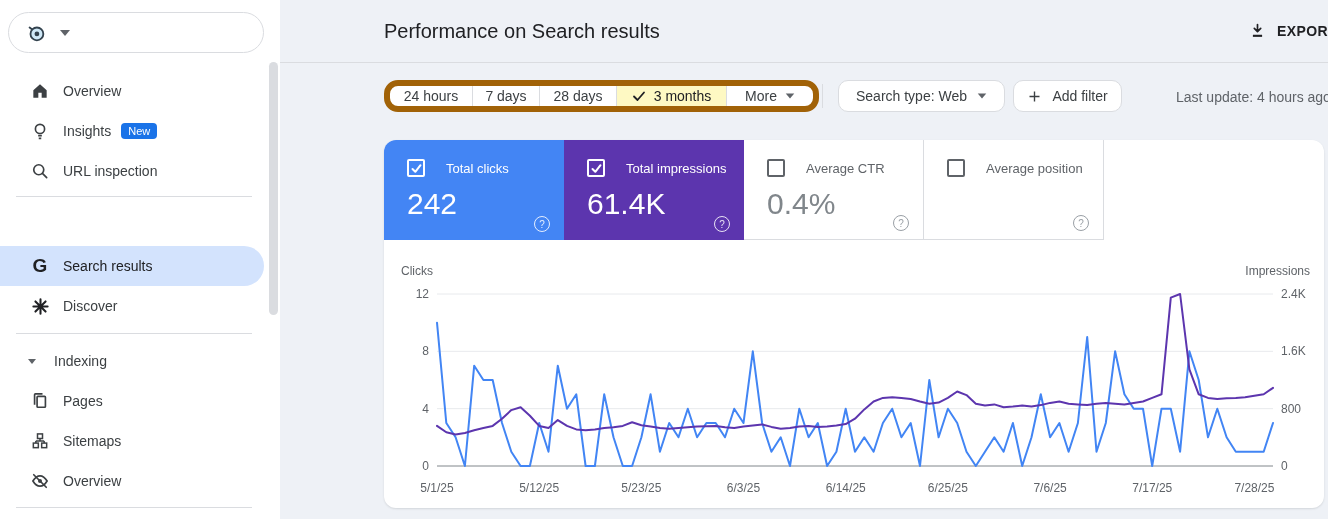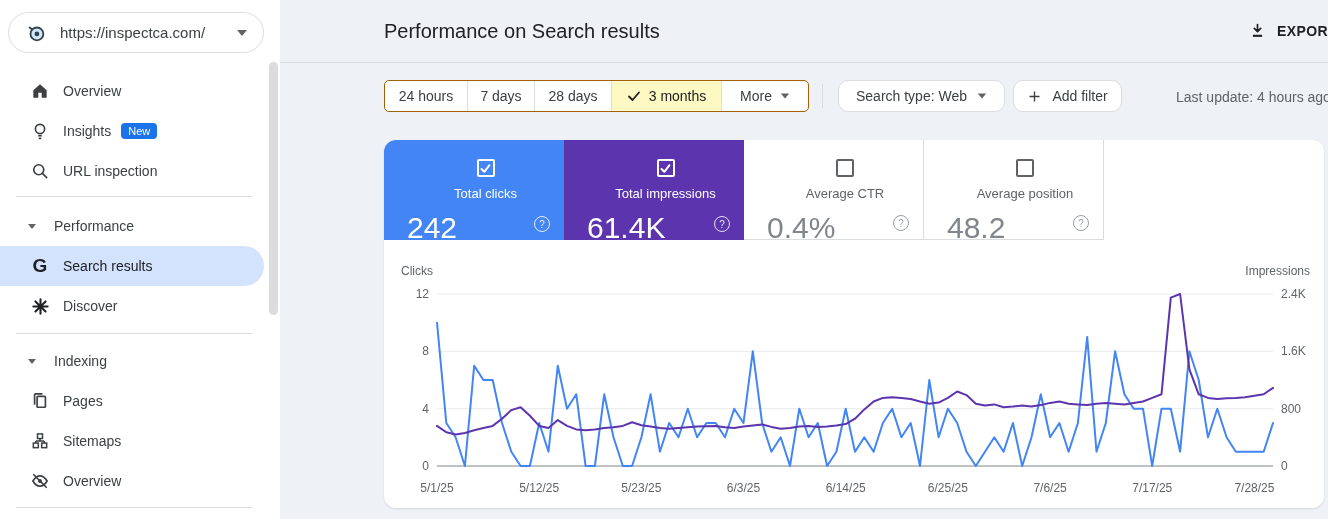--- a/index.html
+++ b/index.html
@@ -33,39 +33,39 @@
   .sscroll{position:absolute;left:269px;top:62px;width:9px;height:253px;background:#dadce0;border-radius:5px;}
 
   
   .page-title{position:absolute;left:384px;top:20px;font-size:20px;color:#202124;}
   .export{position:absolute;left:1249px;top:22px;display:flex;align-items:center;gap:11px;
           font-size:14px;font-weight:700;letter-spacing:.4px;color:#202124;white-space:nowrap;cursor:pointer;}
   .hdiv{position:absolute;left:280px;top:62px;width:1048px;height:1px;background:#dadce0;}
 
   
   .ranges{position:absolute;left:384px;top:80px;height:32px;display:flex;box-sizing:border-box;
-          border:1px solid #a16207;border-radius:5px;background:#fff;overflow:hidden;}
+          border:6px solid #a16207;border-radius:14px;background:#fff;overflow:hidden;}
   .range{display:flex;align-items:center;justify-content:center;gap:8px;font-size:14px;
          color:#3c4043;border-right:1px solid #dadce0;cursor:pointer;box-sizing:border-box;}
   .range:last-child{border-right:none;}
   .range.sel{background:#fef9c3;color:#202124;}
   .vdiv{position:absolute;left:822px;top:84px;width:1px;height:24px;background:#dadce0;}
   .chip{position:absolute;top:80px;height:32px;box-sizing:border-box;border:1px solid #dadce0;
         border-radius:10px;background:#fff;display:flex;align-items:center;justify-content:center;
         gap:10px;font-size:14px;color:#3c4043;cursor:pointer;}
   .last-update{position:absolute;left:1176px;top:89px;font-size:14px;color:#5f6368;white-space:nowrap;}
 
   
   .card{position:absolute;left:384px;top:140px;width:940px;height:368px;background:#fff;
         border-radius:12px;box-shadow:0 1px 2px rgba(60,64,67,.15);}
   .tiles{position:absolute;left:0;top:0;height:100px;display:flex;}
   .tile{width:180px;height:100px;box-sizing:border-box;padding:19px 0 0 23px;position:relative;cursor:pointer;}
   .tile.first{border-top-left-radius:12px;}
   .tile.plain{background:#fff;border-right:1px solid #dadce0;border-bottom:1px solid #dadce0;}
-  .tchk{display:flex;align-items:center;gap:9px;flex-direction:column;}
+  .tchk{display:flex;align-items:center;gap:21px;}
   .cbox{width:14px;height:14px;border:2px solid #fff;border-radius:2px;flex:none;display:flex;
         align-items:center;justify-content:center;}
   .tile.plain .cbox{border-color:#5f6368;background:#fff;}
   .tlabel{font-size:13px;font-weight:500;color:#fff;}
   .tile.plain .tlabel{color:#5f6368;}
   .tvalue{font-size:30px;color:#fff;margin-top:10px;}
   .tile.plain .tvalue{color:#80868b;}
   .thelp{position:absolute;right:14px;bottom:8px;width:14px;height:14px;border:1.5px solid rgba(255,255,255,.85);
          border-radius:50%;color:rgba(255,255,255,.85);font-size:10px;display:flex;align-items:center;
          justify-content:center;cursor:pointer;}
@@ -81,21 +81,20 @@
   <aside class="sidebar">
 
     <div class="prop">
       <span class="favicon">
         <svg width="22" height="22" viewBox="0 0 24 24">
             <path d="M5 6 l4 3" stroke="#33424e" stroke-width="2" fill="none" stroke-linecap="round"></path>
             <circle cx="13" cy="13" r="7" fill="#cfe8f7" stroke="#33424e" stroke-width="2"></circle>
             <circle cx="13" cy="13" r="2.6" fill="#33424e"></circle>
           </svg>
       </span>
-      <span class="url">https://inspectca.com/</span>
       <span class="caret"></span>
     </div>
 
     <div class="nav-item" style="top:71px">
       <span class="ic">
         <svg width="20" height="20" viewBox="0 0 24 24">
             <path d="M12 4 L4 11 V20 H10 V14 H14 V20 H20 V11 Z" fill="#3c4043"></path>
           </svg>
       </span>
       <span class="lbl">Overview</span>
@@ -117,24 +116,20 @@
         <svg width="20" height="20" viewBox="0 0 24 24" fill="none" stroke="#3c4043" stroke-width="2">
             <circle cx="10.5" cy="10.5" r="6"></circle>
             <path d="M15.2 15.2 L20 20" stroke-linecap="round"></path>
           </svg>
       </span>
       <span class="lbl">URL inspection</span>
     </div>
 
     <div class="sdiv" style="top:196px"></div>
 
-    <div class="sec-head" style="top:206px">
-      <span class="tri"></span>
-      <span class="lbl">Performance</span>
-    </div>
 
     <div class="nav-item sel" style="top:246px">
       <span class="ic">
           <span class="gicon">G</span>
         </span>
       <span class="lbl">Search results</span>
     </div>
 
     <div class="nav-item" style="top:286px">
       <span class="ic">
@@ -282,21 +277,20 @@
         </div>
         <div class="tvalue">0.4%</div>
         <span class="thelp">?</span>
       </div>
 
       <div class="tile plain">
         <div class="tchk">
           <span class="cbox"></span>
           <span class="tlabel">Average position</span>
         </div>
-        <div class="tvalue">48.2</div>
         <span class="thelp">?</span>
       </div>
 
     </div>
 
     <div class="chart"><svg width="940" height="250">
           <line x1="53" y1="150.66666666666669" x2="889" y2="150.66666666666669" stroke="#e8eaed" stroke-width="1"></line>
           <line x1="53" y1="93.33333333333334" x2="889" y2="93.33333333333334" stroke="#e8eaed" stroke-width="1"></line>
           <line x1="53" y1="36" x2="889" y2="36" stroke="#e8eaed" stroke-width="1"></line>
           <line x1="53" y1="208" x2="889" y2="208" stroke="#80868b" stroke-width="1"></line>

